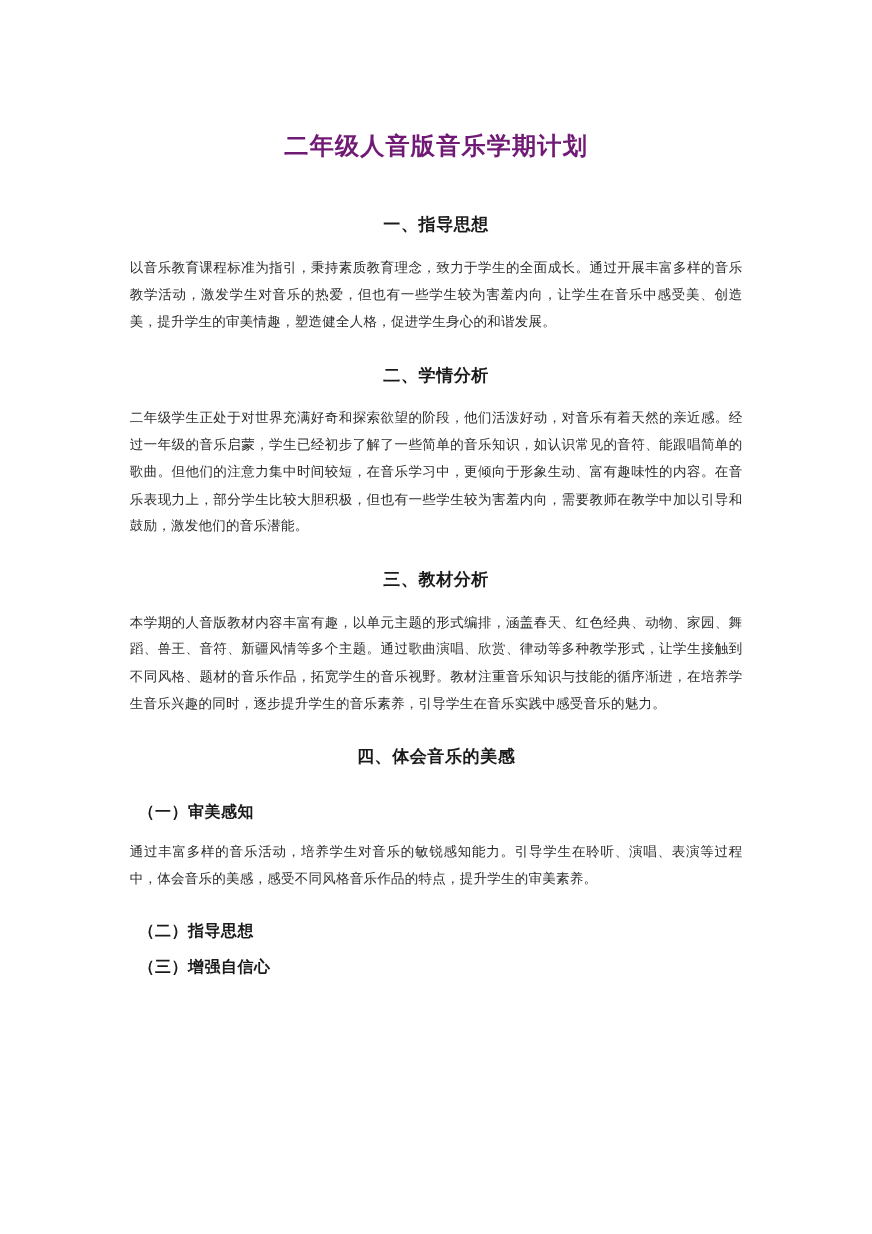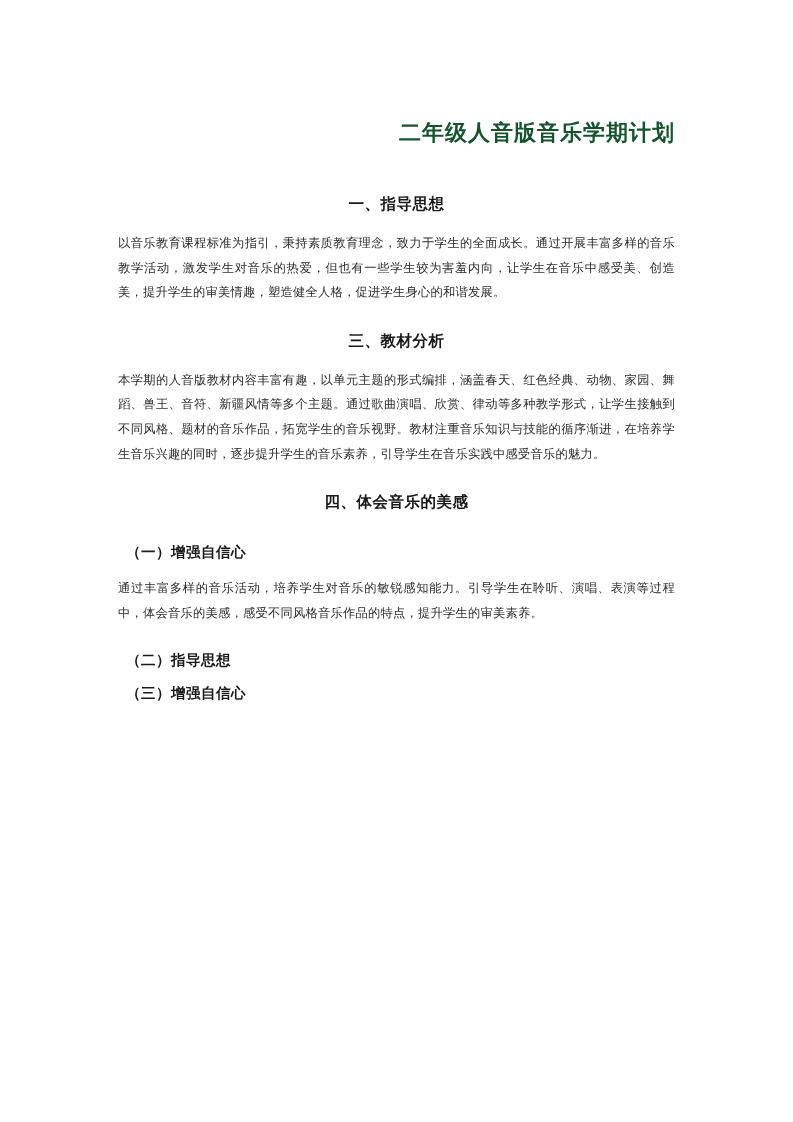--- a/index.html
+++ b/index.html
@@ -15,26 +15,26 @@
     position: relative;
   }
   .page {
     width: 793px;
     height: 1122px;
     box-sizing: border-box;
     padding: 118px 118px 60px 118px;
     position: relative;
   }
   .doc-title {
-    text-align: right;
+    text-align: center;
     font-size: 22px;
     font-weight: bold;
     letter-spacing: 1px;
     margin: 0 0 46px 0;
-    color: #14532d;
+    color: #701a75;
   }
   h2.section {
     font-size: 15.5px;
     font-weight: bold;
     margin: 0 0 16px 0;
     color: #1a1a1a;
     letter-spacing: 0.5px;
     text-align: center;
   }
   h3.subsection {
@@ -66,34 +66,38 @@
 
 <div class="page">
 
   <h1 class="doc-title">二年级人音版音乐学期计划</h1>
 
   <div class="block">
     <h2 class="section">一、指导思想</h2>
     <p class="body-text">以音乐教育课程标准为指引，秉持素质教育理念，致力于学生的全面成长。通过开展丰富多样的音乐教学活动，激发学生对音乐的热爱，但也有一些学生较为害羞内向，让学生在音乐中感受美、创造美，提升学生的审美情趣，塑造健全人格，促进学生身心的和谐发展。</p>
   </div>
 
+  <div class="block">
+    <h2 class="section">二、学情分析</h2>
+    <p class="body-text">二年级学生正处于对世界充满好奇和探索欲望的阶段，他们活泼好动，对音乐有着天然的亲近感。经过一年级的音乐启蒙，学生已经初步了解了一些简单的音乐知识，如认识常见的音符、能跟唱简单的歌曲。但他们的注意力集中时间较短，在音乐学习中，更倾向于形象生动、富有趣味性的内容。在音乐表现力上，部分学生比较大胆积极，但也有一些学生较为害羞内向，需要教师在教学中加以引导和鼓励，激发他们的音乐潜能。</p>
+  </div>
 
   <div class="block">
     <h2 class="section">三、教材分析</h2>
     <p class="body-text">本学期的人音版教材内容丰富有趣，以单元主题的形式编排，涵盖春天、红色经典、动物、家园、舞蹈、兽王、音符、新疆风情等多个主题。通过歌曲演唱、欣赏、律动等多种教学形式，让学生接触到不同风格、题材的音乐作品，拓宽学生的音乐视野。教材注重音乐知识与技能的循序渐进，在培养学生音乐兴趣的同时，逐步提升学生的音乐素养，引导学生在音乐实践中感受音乐的魅力。</p>
   </div>
 
   <div class="block">
     <h2 class="section">四、体会音乐的美感</h2>
   </div>
 
   <div class="spacer-lg"></div>
 
   <div class="sub-block">
-    <h3 class="subsection">（一）增强自信心</h3>
+    <h3 class="subsection">（一）审美感知</h3>
     <p class="body-text">通过丰富多样的音乐活动，培养学生对音乐的敏锐感知能力。引导学生在聆听、演唱、表演等过程中，体会音乐的美感，感受不同风格音乐作品的特点，提升学生的审美素养。</p>
   </div>
 
   <div class="sub-block">
     <h3 class="subsection">（二）指导思想</h3>
   </div>
 
   <div class="sub-block">
     <h3 class="subsection">（三）增强自信心</h3>
   </div>

